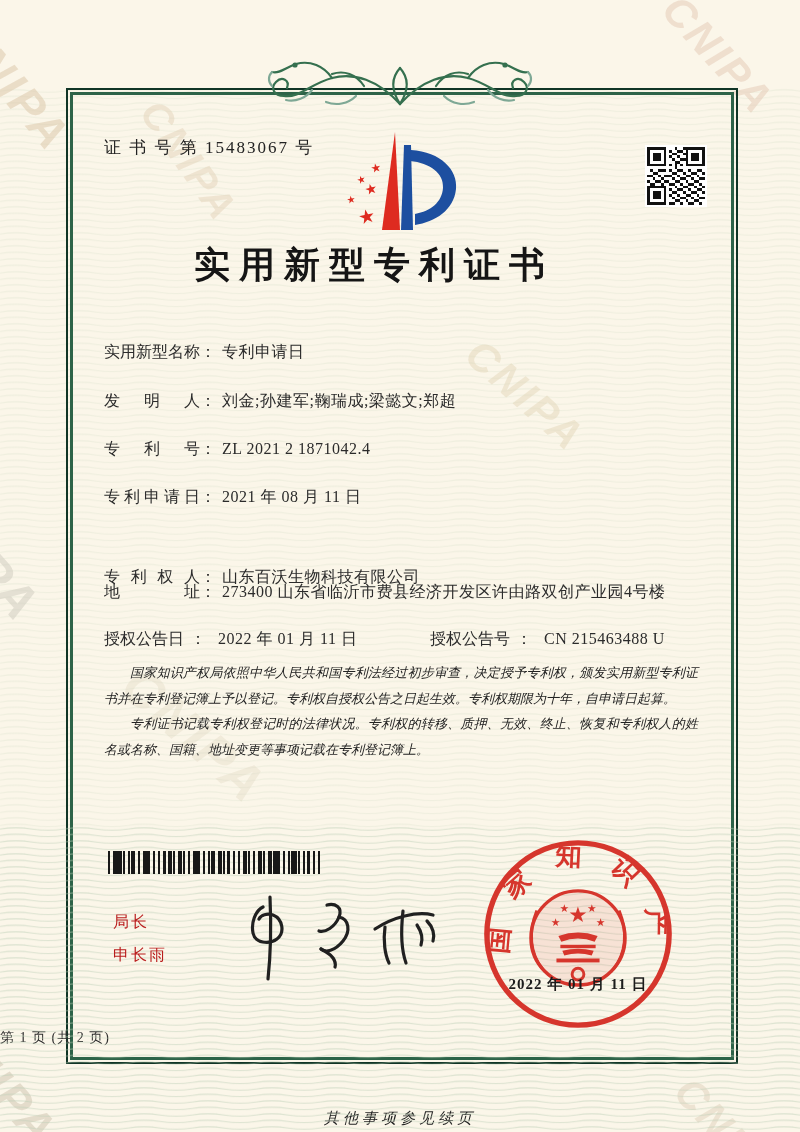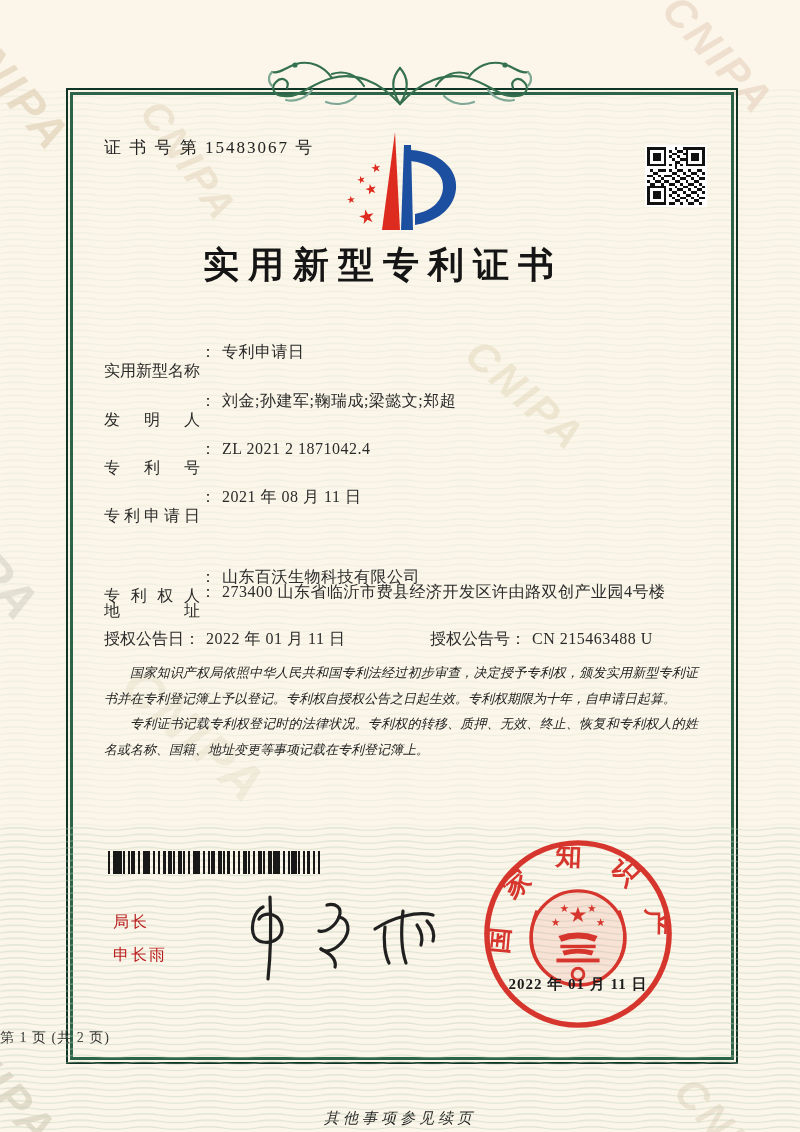--- a/index.html
+++ b/index.html
@@ -14,31 +14,31 @@
   
   .frame{position:absolute;left:66px;top:88px;width:668px;height:972px;
          border:2px solid #103526;}
   .frame-inner{position:absolute;inset:2px;border:3px solid #2d6348;}
 
   
   .cert-no{position:absolute;left:104px;top:136px;font-size:17px;color:#222;letter-spacing:2px;}
   .logo{position:absolute;left:320px;top:126px;}
   .qr{position:absolute;left:645px;top:145px;width:58px;height:58px;background:#fff;padding:2px;}
   .qr svg{width:100%;height:100%;shape-rendering:crispEdges;fill:#111;}
-  .title{position:absolute;left:9px;top:241px;width:748px;text-align:center;
+  .title{position:absolute;left:0;top:241px;width:748px;text-align:center;
          font-size:36px;font-weight:700;color:#151515;letter-spacing:9px;}
 
   
   .frow{position:absolute;left:104px;display:flex;align-items:flex-start;
         font-size:16px;color:#2b2b2b;line-height:24px;}
-  .flabel{display:inline-block;width:96px;text-align:justify;text-align-last:justify;flex:none;margin-top:19px;}
+  .flabel{display:inline-block;width:96px;text-align:justify;text-align-last:justify;flex:none;}
   .colon{flex:none;}
   .fvalue{margin-left:6px;letter-spacing:.5px;}
   .fvalue.wrap{width:452px;}
-  .pair{display:flex;}
+  .pair{display:flex;gap:6px;}
   .pair1{width:326px;flex:none;}
 
   
   .paras{position:absolute;left:104px;top:660px;width:594px;
          font-size:13px;line-height:25.5px;color:#222;text-align:justify;font-style:italic;}
   .paras p{margin:0;text-indent:2em;}
 
   
   .barcode{position:absolute;left:108px;top:851px;width:212px;height:23px;z-index:2;
     background-image:

